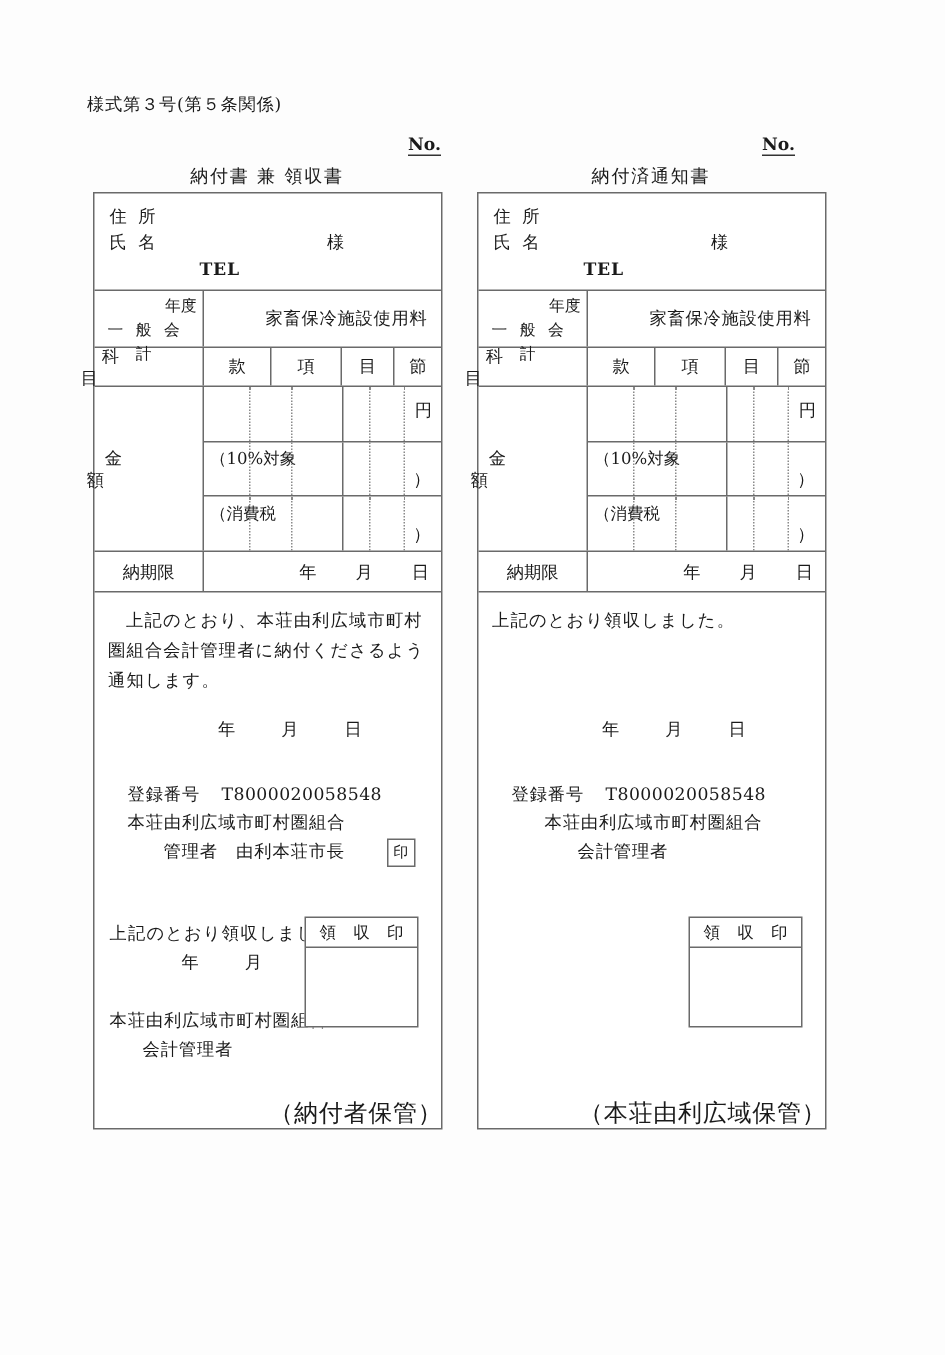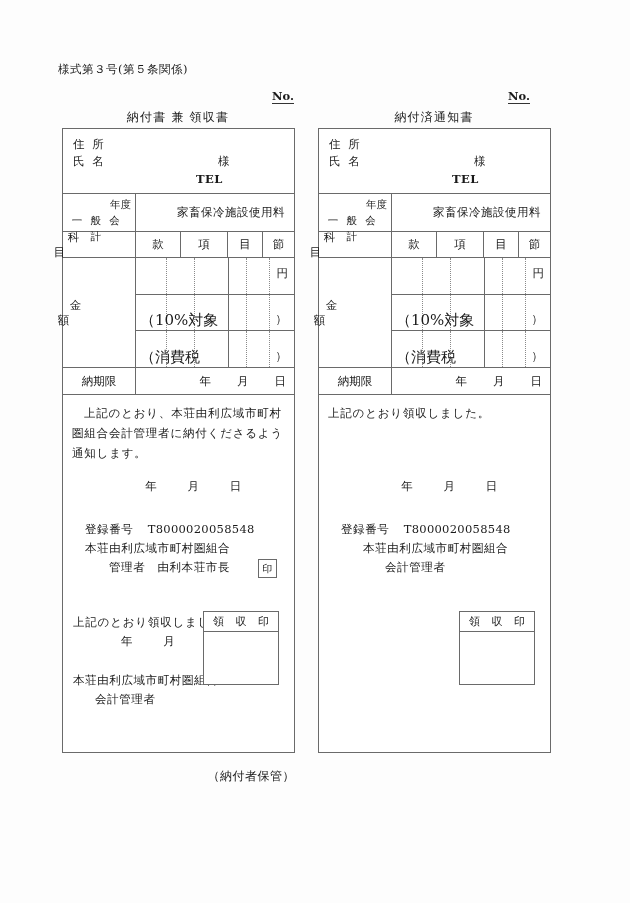--- a/index.html
+++ b/index.html
@@ -87,21 +87,20 @@
     position: absolute;
     left: 145px;
     letter-spacing: 0;
   }
   .addr .tel {
     font-size: 11.5px;
     font-weight: bold;
     margin-top: 2px;
     margin-left: 60px;
     letter-spacing: 0.5px;
-    text-align: center;
   }
 
   
   .fiscal { height: 38px; display: flex; gap: 32px; }
   .fiscal .lbl {
     width: 73px;
     border-right: 1px solid #6a6a6a;
     box-sizing: border-box;
     font-size: 10.5px;
     padding: 2px 4px 0 0;
@@ -175,22 +174,22 @@
   }
   .a-row .yen {
     position: absolute;
     right: 6px;
     top: 8px;
     font-size: 11.5px;
   }
   .a-row .pre {
     position: absolute;
     left: 4px;
-    bottom: 0;
-    font-size: 15px;
+    bottom: 17px;
+    font-size: 11px;
     white-space: nowrap;
   }
   .a-row .post {
     position: absolute;
     right: 7px;
     bottom: 3px;
     font-size: 11.5px;
   }
 
   
@@ -282,22 +281,22 @@
     align-items: center;
     justify-content: center;
     letter-spacing: 4px;
     text-indent: 4px;
   }
   .sealbox .sb-body { height: 52px; }
 
   
   .footer {
     position: absolute;
-    top: 768px;
-    font-size: 12px;
+    top: 732px;
+    font-size: 16px;
     letter-spacing: 0.5px;
     white-space: nowrap;
   }
   .footer-left  { left: 62px;  width: 233px; text-align: right; }
   .footer-right { left: 318px; width: 233px; text-align: right; }
 </style>
 </head>
 <body>
 
 <div class="page">
@@ -512,14 +511,15 @@
     <div style="margin-top:38px; position:relative; height:80px;">
       <div class="sealbox" style="left:140px; top:-4px;">
         <div class="sb-head">領 収 印</div>
         <div class="sb-body"></div>
       </div>
     </div>
 
   </div>
 
   <div class="footer footer-left">（納付者保管）</div>
+  <div class="footer footer-right">（本荘由利広域保管）</div>
 
 </div>
 
 </body></html>

